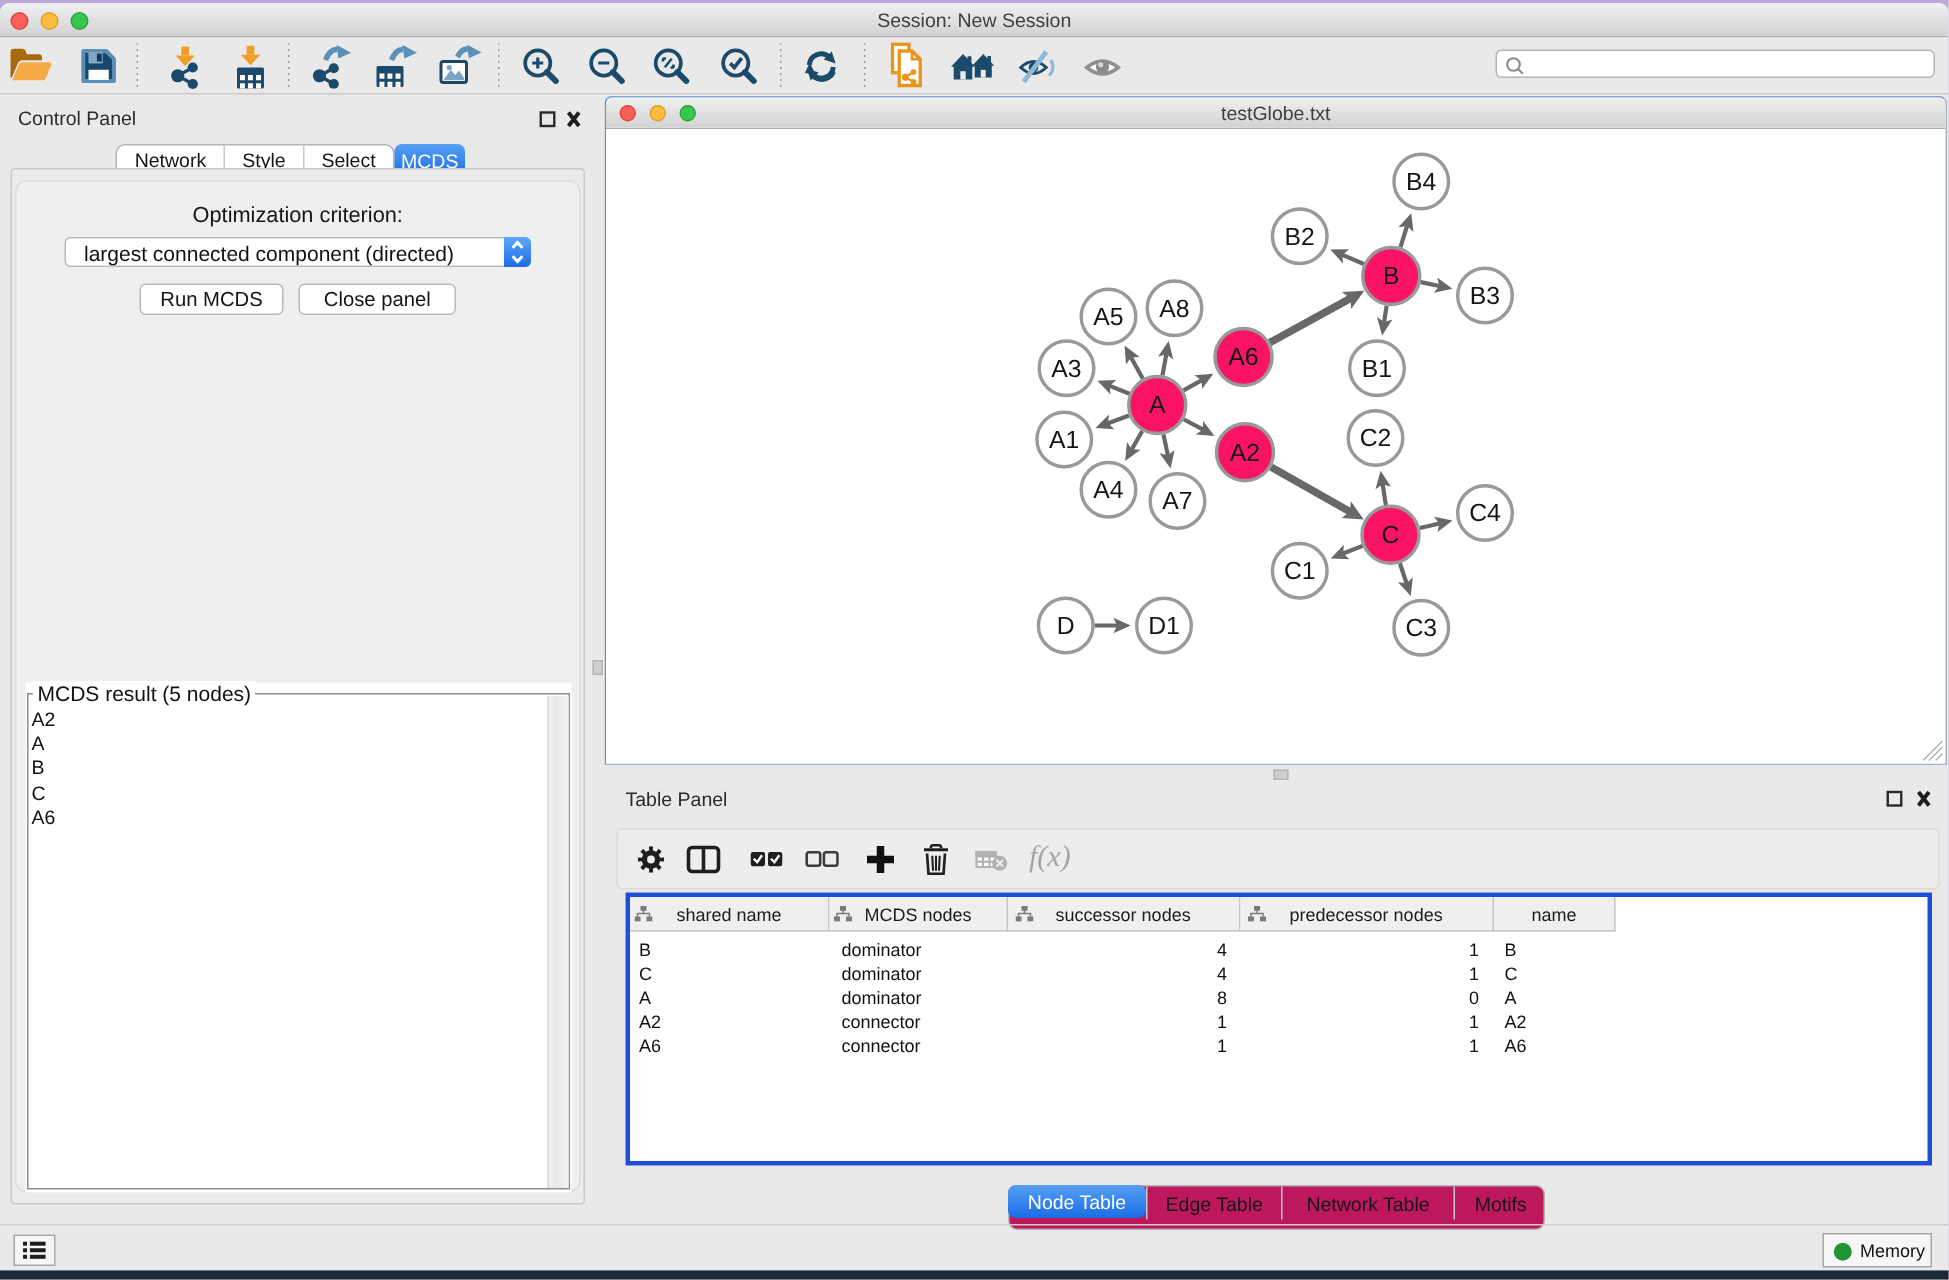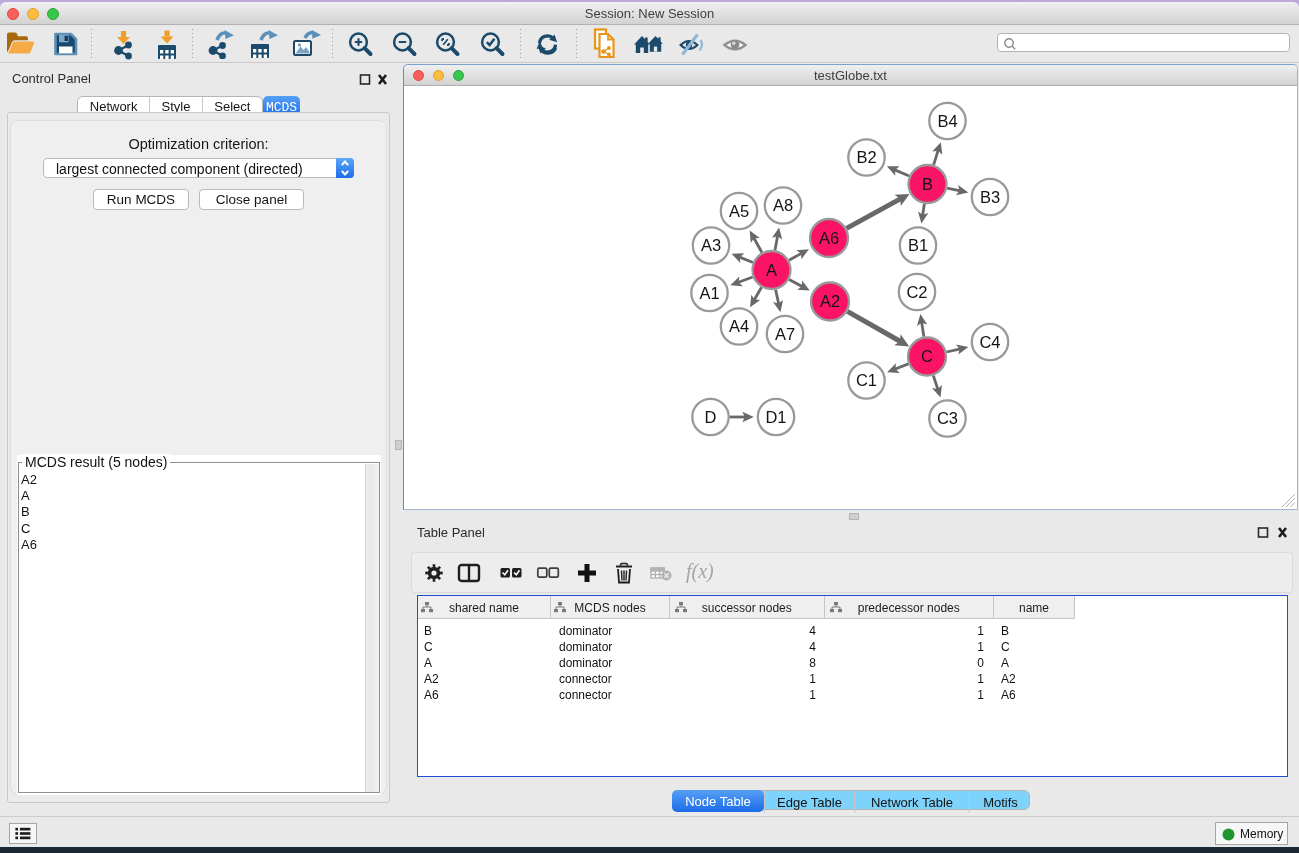--- a/index.html
+++ b/index.html
@@ -54,28 +54,28 @@
   background:#fff; border:1px solid #9fb6cd; border-left:1px solid #5c8ec7;
   border-top:1px solid #7aa2cd; border-radius:5px 5px 0 0; }
 #nettitle { position:absolute; left:0; top:0; width:100%; height:21px;
   background:linear-gradient(#f0f0f0,#d2d2d2); border-bottom:1px solid #aeaeae;
   border-radius:5px 5px 0 0; }
 #nettitle .tl { position:absolute; top:5px; width:11px; height:11px; border-radius:50%; }
 
 #tptoolbar { position:absolute; left:411px; top:550px; width:882px; height:41px;
   background:#ededed; border:1px solid #dadada; border-radius:4px; }
 #tbl { position:absolute; left:417px; top:593px; width:871px; height:182px;
-  background:#fff; border:1px solid #1d4ed8; }
+  background:#fff; border:3px solid #1d4ed8; }
 .hcell { position:absolute; top:0; height:23px; background:#efefef;
   border-right:1px solid #c6c6c6; border-bottom:1px solid #c6c6c6;
   font-size:12px; color:#1c1c1c; }
 .hlabel { position:absolute; width:100%; text-align:center; top:5px; }
 .cell { position:absolute; font-size:12px; color:#111; }
-#btabs { position:absolute; left:672px; top:788px; width:358px; height:20px;
-  background:#7dd3fc; border:1px solid #b3b3b3; border-radius:6px; font-size:13px; color:#141414;padding-left:16px; }
+#btabs { position:absolute; left:672px; top:788px; width:358px; height:30px;
+  background:#be185d; border:1px solid #b3b3b3; border-radius:6px; font-size:13px; color:#141414;padding-left:16px; }
 .btab { position:absolute; top:0; height:22px; display:flex; align-items:center;
   justify-content:center; border-left:1px solid #c8c8c8; }
 
 #statusline { position:absolute; left:0; top:814px; width:1299px; height:0;
   border-top:1px solid #cccccc; }
 #listbtn { position:absolute; left:9px; top:821px; width:28px; height:21px;
   background:#f6f6f6; border:1px solid #a6a6a6; }
 #membtn { position:absolute; left:1215px; top:820px; width:73px; height:23px;
   background:#f6f6f6; border:1px solid #a6a6a6; font-size:12px; color:#111; }
 </style>
@@ -230,21 +230,21 @@
   <div class="ptitle" style="position:absolute; left:12px; top:69px;">Control Panel</div>
   <svg class="wicons" style="left:359px; top:71px;" width="30" height="13" viewBox="0 0 30 13">
       <rect x="1.5" y="2" width="9" height="9" fill="none" stroke="#2a2a2a" stroke-width="1.6"></rect>
       <path d="M20 2 L27 11 M27 2 L20 11" stroke="#1d1d1d" stroke-width="2.6"></path>
     </svg>
   <div class="tabstrip" style="left:77px; top:94px; width:186px; height:21px;">
     <div class="tab" style="width:72px;">Network</div>
     <div class="tab" style="width:53px;">Style</div>
     <div class="tab" style="width:61px;text-align:center;">Select</div>
   </div>
-  <div class="bluetab" style="position:absolute; left:263px; top:94px; width:37px; height:22px;font-family:Liberation Mono, monospace;">MCDS</div>
+  <div class="bluetab" style="position:absolute; left:263px; top:94px; width:47px; height:22px;">MCDS</div>
   <div id="cpbox">
     <div id="cpinner">
       <div id="dropdown">
         <div style="position:absolute; left:12px; top:2px;">largest connected component (directed)</div>
         <div class="spin"><svg width="18" height="20" viewBox="0 0 18 20">
               <path d="M5.8 7.2 L9 3.6 L12.2 7.2" fill="none" stroke="#fff" stroke-width="2"></path>
               <path d="M5.8 12.8 L9 16.4 L12.2 12.8" fill="none" stroke="#fff" stroke-width="2"></path>
             </svg></div>
       </div>
       <div style="position:absolute; left:0; width:100%; top:15px; text-align:center; font-size:14.5px; color:#161616;">Optimization criterion:</div>

